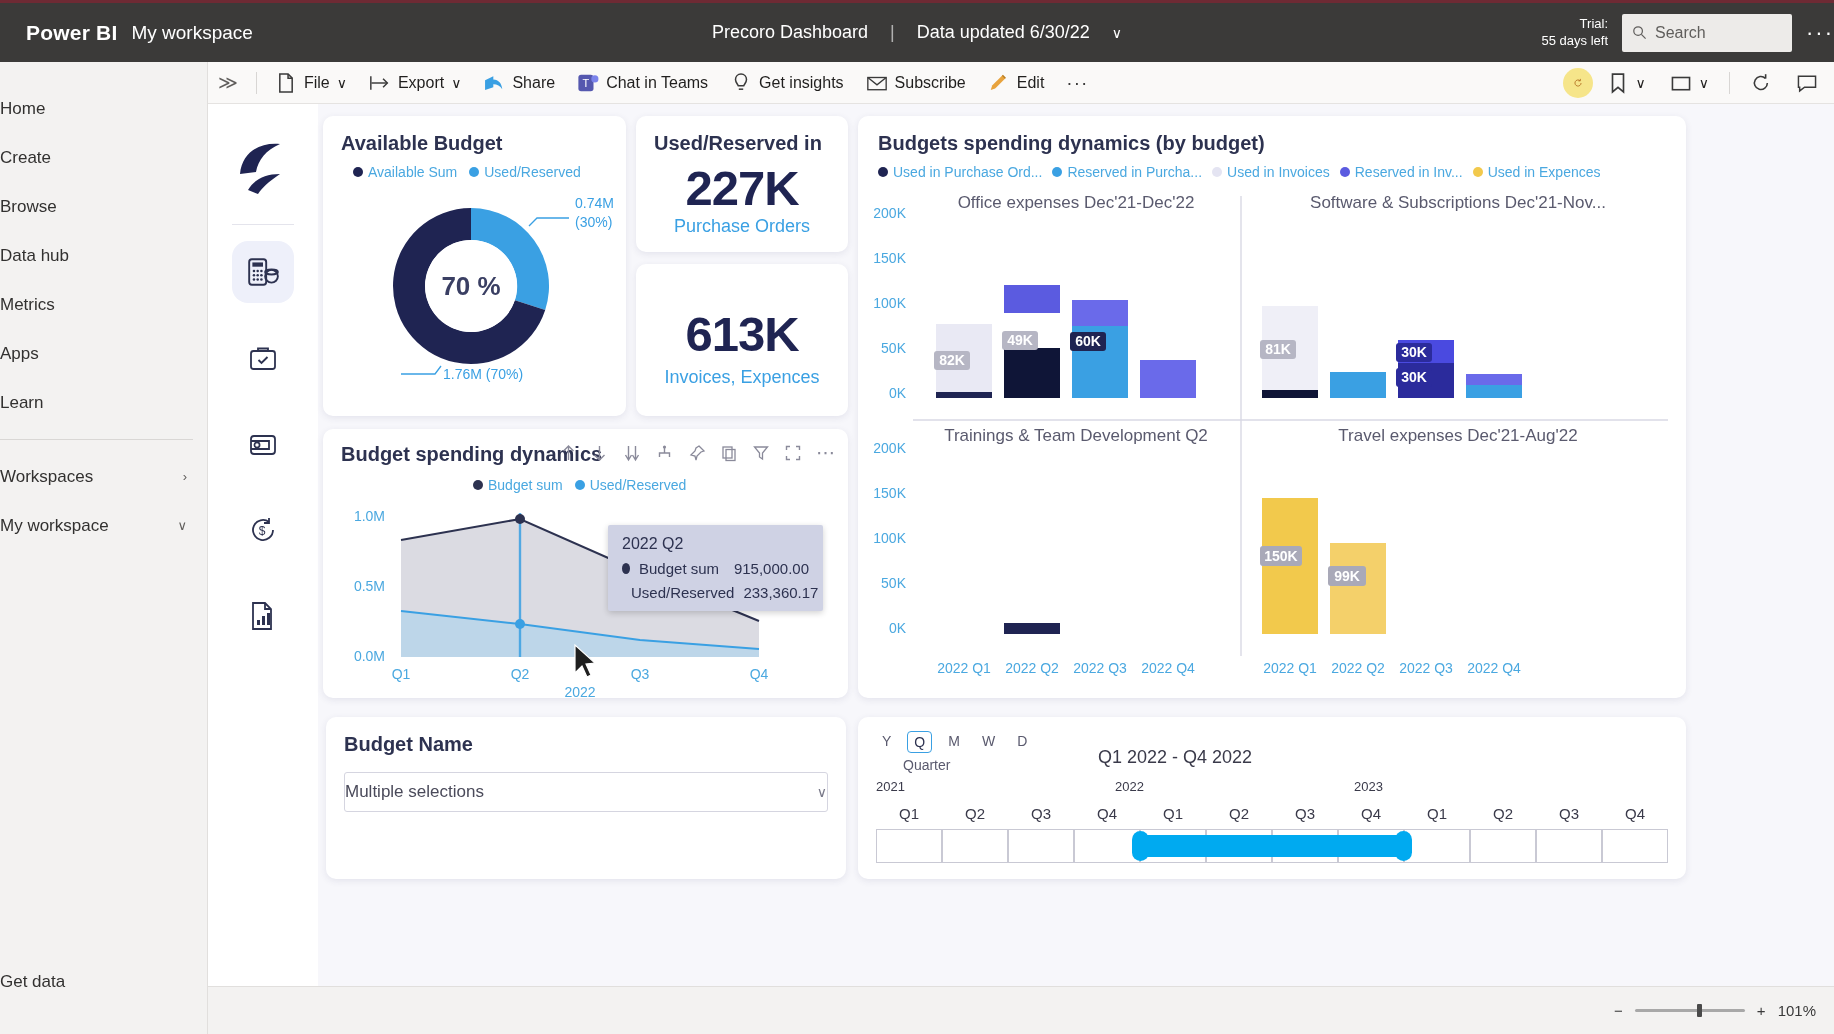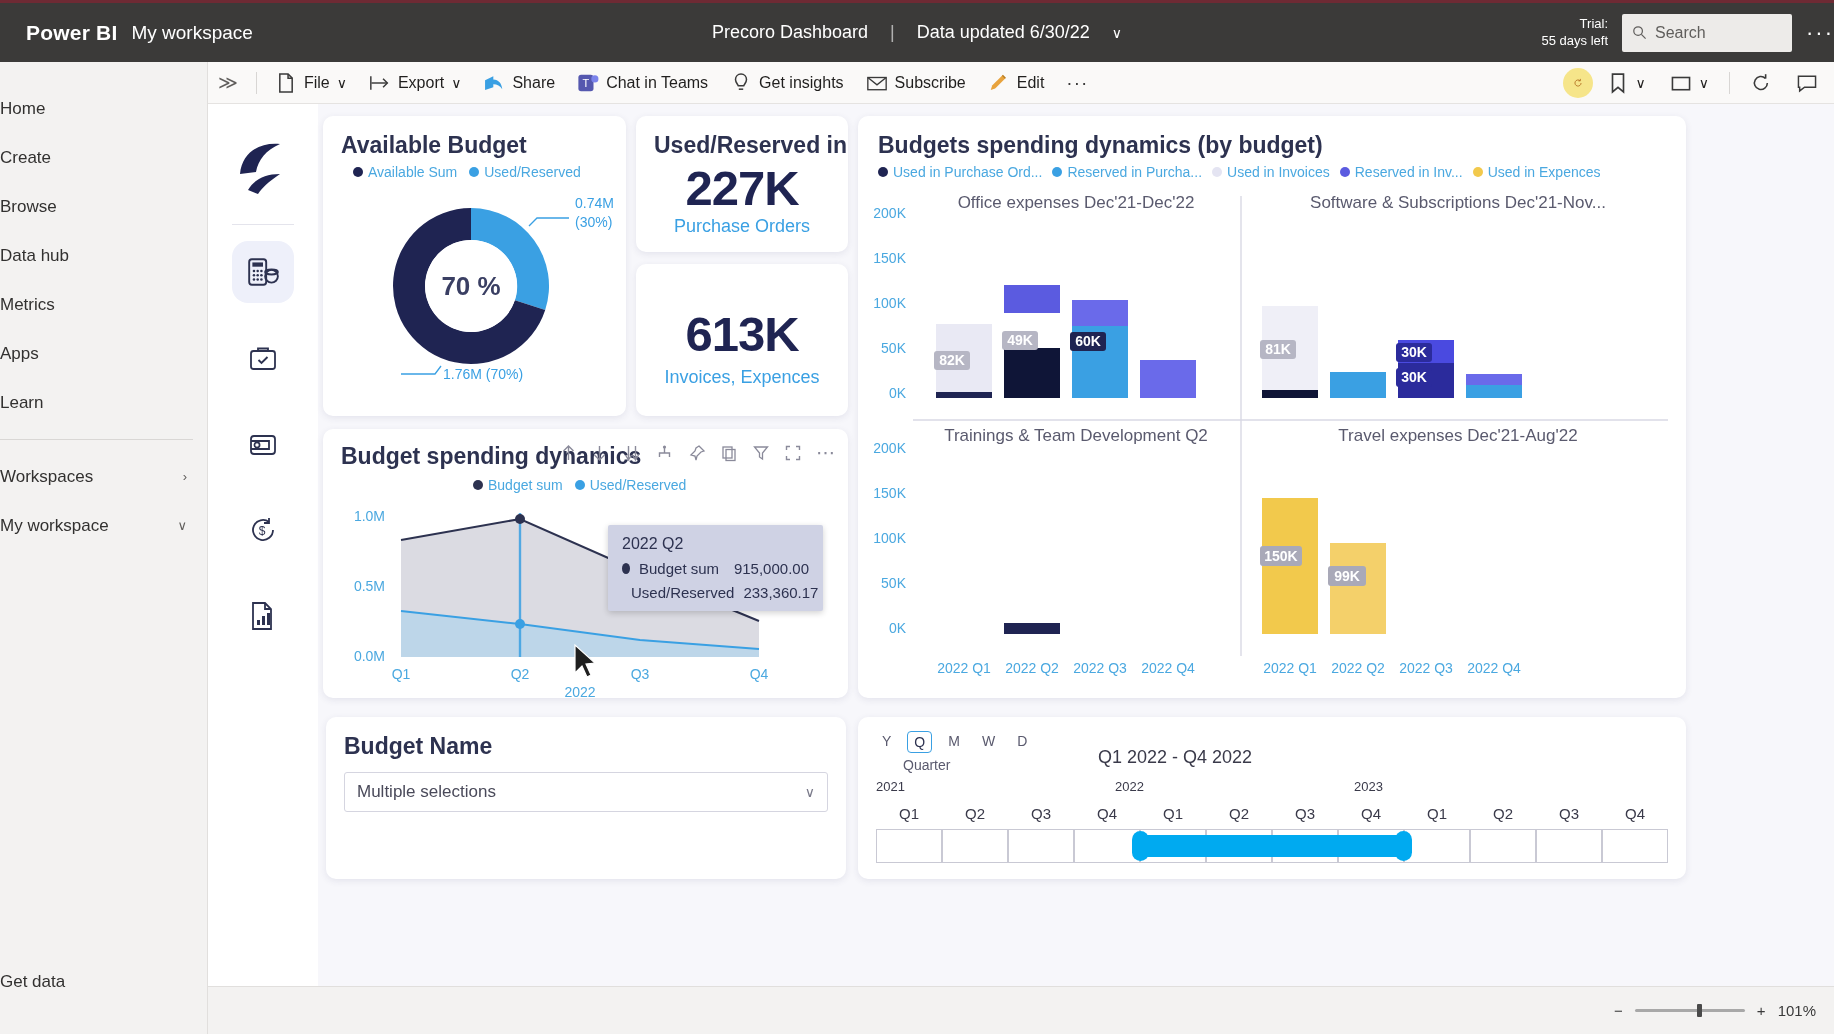--- a/index.html
+++ b/index.html
@@ -76,36 +76,36 @@
   .app-ic {
     width: 62px; height: 62px; border-radius: 16px; display: flex; align-items: center; justify-content: center;
     margin-bottom: 24px; cursor: pointer;
   }
   .app-ic.active { background: #eef0fa; }
 
   .card {
     position: absolute; background: #fff; border-radius: 10px;
     box-shadow: 0 2px 7px rgba(60,60,110,.10);
   }
-  .card-title { font-size: 23px; font-weight: bold; color: #2d3250; }
+  .card-title { font-size: 20px; font-weight: bold; color: #2d3250; }
   .legend { display: flex; align-items: center; gap: 12px; font-size: 14px; color: #4aa8e0; flex-wrap: nowrap; }
   .lg { display: inline-flex; align-items: center; gap: 5px; white-space: nowrap; }
   .dot { width: 10px; height: 10px; border-radius: 50%; display: inline-block; }
 
   .kpi-num { font-size: 49px; font-weight: bold; color: #1f2452; letter-spacing: -1px; }
   .kpi-sub { font-size: 18px; color: #3aa0e3; }
 
   .axlabel { font-size: 14px; fill: #4aa8e0; }
   .smtitle { font-size: 17px; fill: #5a5a6e; }
   .barlbl { font-size: 14px; font-weight: bold; }
 
   .selbox {
     height: 40px; border: 1px solid #d5d5e0; border-radius: 3px; background:#fff;
     display: flex; align-items: center; justify-content: space-between;
-    padding: 0 12px; font-size: 17px; color: #4a4a5a; cursor: pointer;
+    padding: 0 0; font-size: 17px; color: #4a4a5a; cursor: pointer;
   }
 
   
   .tl-unit { font-size: 14px; color: #5a5a6e; cursor: pointer; padding: 2px 6px; }
   .tl-unit.sel { border: 1.5px solid #3aa0e3; border-radius: 4px; color: #2d3250; }
   .tl-year { font-size: 13px; color: #3a3a4a; }
   .tl-q { font-size: 15px; color: #3a3a4a; }
   .tl-cell { height: 34px; border: 1px solid #c9c9d4; background: #fff; }
 
   

